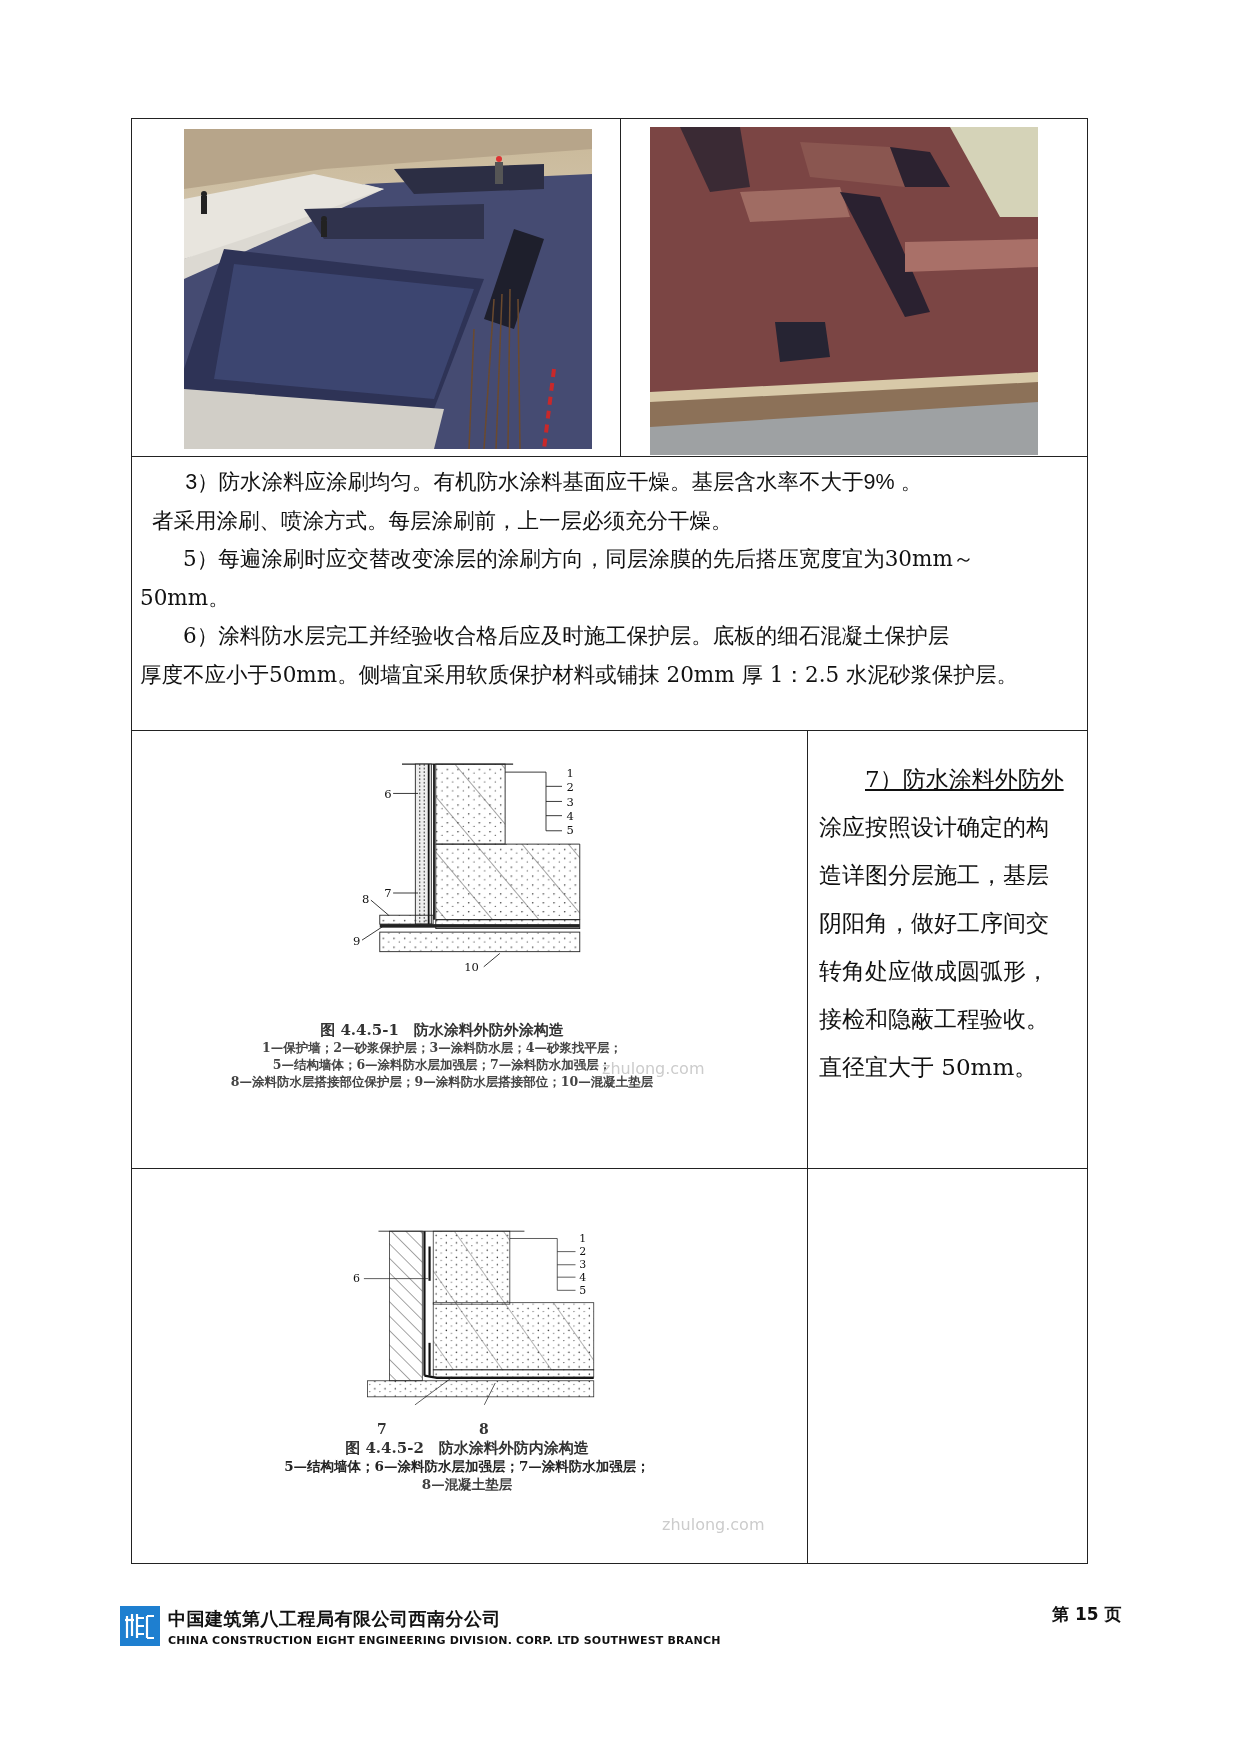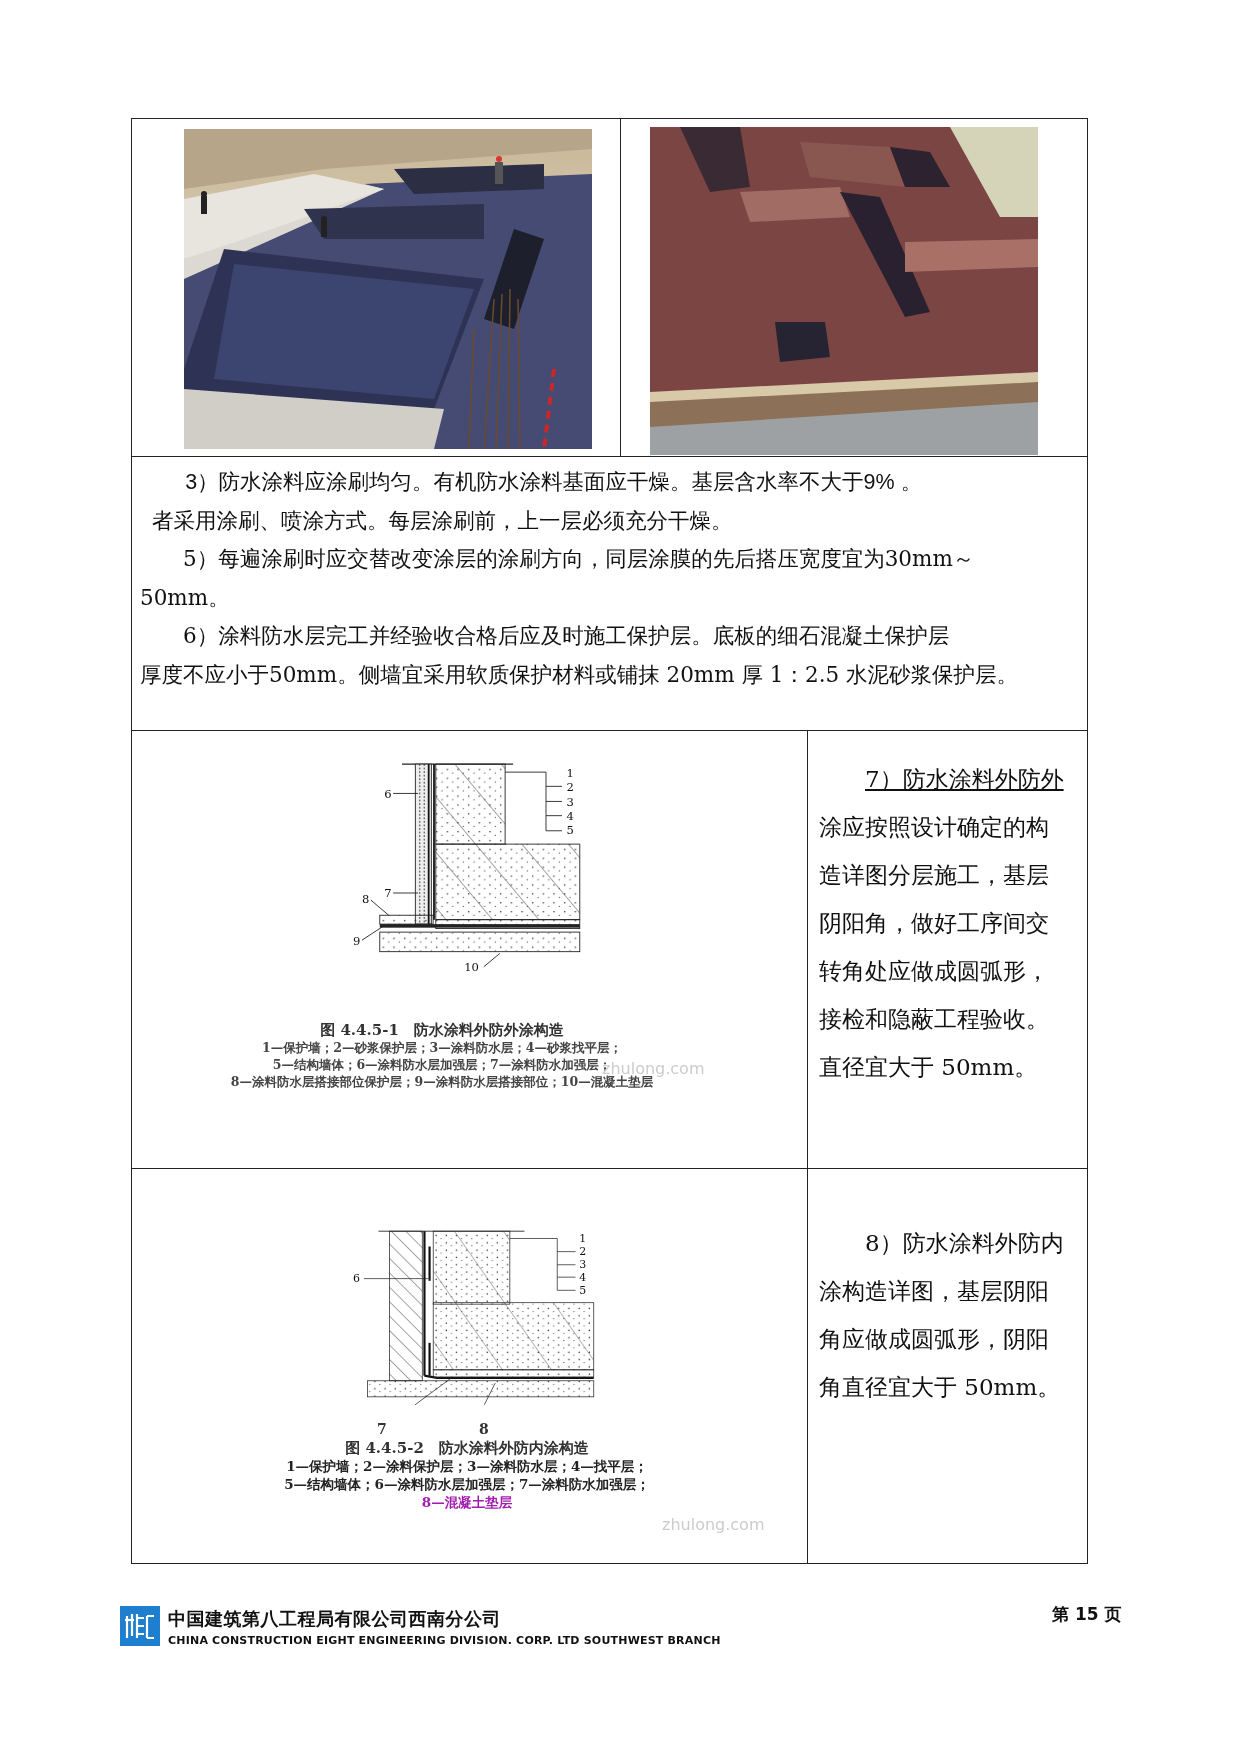--- a/index.html
+++ b/index.html
@@ -223,31 +223,24 @@
             <text x="325" y="113">5</text>
           <text x="15" y="97">6</text>
         </g>
       </svg>
       <div class="caption" style="left:85px;top:252px;width:500px;">
         <div style="position:relative;height:18px;font-size:14px;">
           <span style="position:absolute;left:160px;top:0;">7</span>
           <span style="position:absolute;left:262px;top:0;">8</span>
         </div>
         <div class="cap-title">图 4.4.5-2　防水涂料外防内涂构造</div>
-        <div class="cap-line" style="font-size:13.5px;color:#222;">1—保护墙；2—涂料保护层；3—涂料防水层；4—找平层；</div>
         <div class="cap-line" style="font-size:13.5px;color:#222;">5—结构墙体；6—涂料防水层加强层；7—涂料防水加强层；</div>
-        <div class="cap-line" style="font-size:13.5px;color:#a21caf;">8—混凝土垫层</div>
+        <div class="cap-line" style="font-size:13.5px;color:#404040;">8—混凝土垫层</div>
       </div>
       <div class="watermark" style="left:530px;top:346px;">zhulong.com</div>
-    </div>
-    <div class="right" style="padding-top:50px;">
-      <div style="text-indent:2em;">8）防水涂料外防内</div>
-      <div>涂构造详图，基层阴阳</div>
-      <div>角应做成圆弧形，阴阳</div>
-      <div>角直径宜大于 50mm。</div>
     </div>
   </div>
 </div>
 
 <div class="footer-logo">
   <svg width="40" height="40" viewBox="0 0 40 40">
     <g fill="none" stroke="#fff" stroke-width="2.2">
       <path d="M7,10 L7,32"></path>
         <path d="M12,8 L12,30"></path>
         <path d="M5,14 L14,14"></path>

